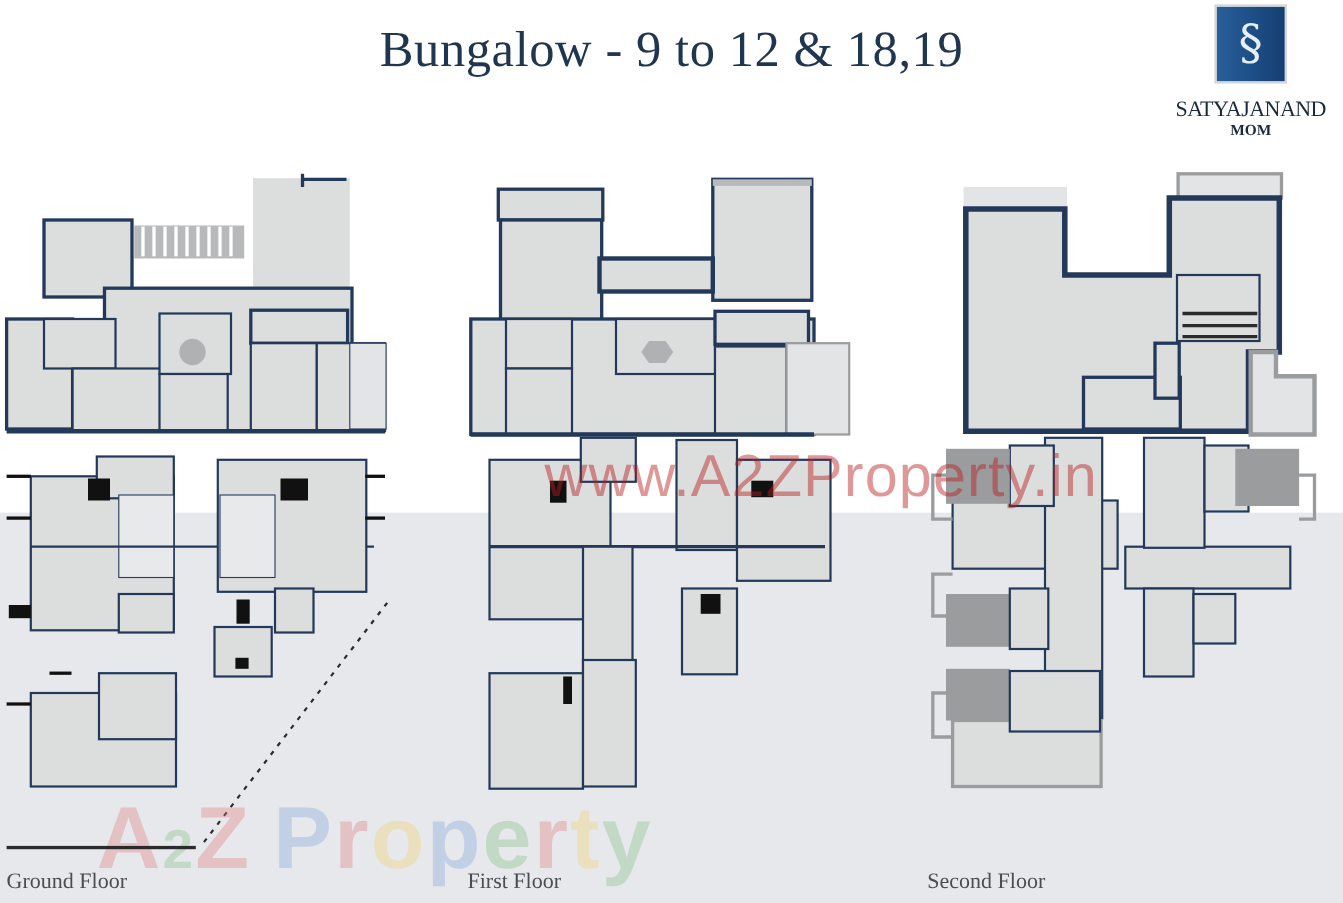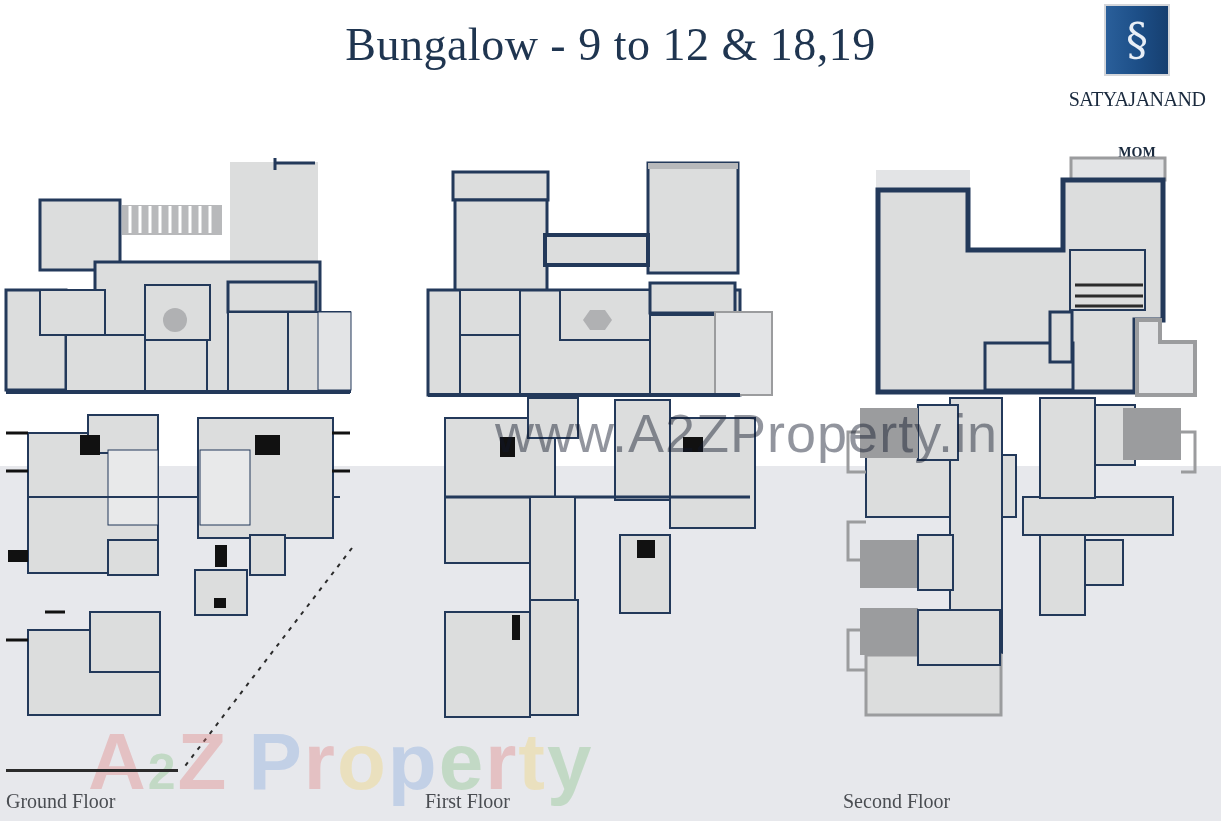--- a/index.html
+++ b/index.html
@@ -2,25 +2,25 @@
 <html><head>
 <meta charset="utf-8">
 <style>
   html,body{margin:0;padding:0;}
   body{width:1221px;height:821px;position:relative;overflow:hidden;background:#ffffff;font-family:"Liberation Serif",serif;}
   .lower-bg{position:absolute;left:0;top:466px;width:1221px;height:355px;background:#e7e8ec;}
   .title{position:absolute;left:0;top:18px;width:1221px;text-align:center;font-size:46px;color:#1f3550;letter-spacing:0.5px;}
   .logo{position:absolute;left:1104px;top:4px;width:66px;height:72px;background:linear-gradient(90deg,#2a5f9a 0%,#1d4f88 50%,#163f70 100%);border:2px solid #d4d6da;box-sizing:border-box;}
   .logo-glyph{position:absolute;left:0;top:6px;width:62px;text-align:center;color:#e8eef6;font-size:44px;line-height:56px;font-family:"DejaVu Serif",serif;}
   .logo-name{position:absolute;left:1052px;top:88px;width:170px;text-align:center;font-size:20px;color:#1a2a3e;font-weight:normal;letter-spacing:-0.5px;}
-  .logo-sub{position:absolute;left:1052px;top:112px;width:170px;text-align:center;font-size:14px;color:#1a2a3e;font-weight:bold;margin-top:33px;}
+  .logo-sub{position:absolute;left:1052px;top:112px;width:170px;text-align:center;font-size:14px;color:#1a2a3e;font-weight:bold;}
   .plans{position:absolute;left:0;top:0;width:1221px;height:821px;}
   .watermark{position:absolute;left:88px;top:722px;font-family:"Liberation Sans",sans-serif;font-weight:bold;font-size:80px;line-height:80px;letter-spacing:2px;opacity:0.35;}
   .watermark span{display:inline-block;}
-  .watermark2{position:absolute;left:495px;top:402px;font-family:"Liberation Sans",sans-serif;font-size:54px;color:#0f172a;opacity:0.45;letter-spacing:1px;}
+  .watermark2{position:absolute;left:495px;top:402px;font-family:"Liberation Sans",sans-serif;font-size:54px;color:#b91c1c;opacity:0.45;letter-spacing:1px;}
   .floor-label{position:absolute;top:790px;font-size:20px;color:#4a4d52;}
   .north-line{position:absolute;left:6px;top:769px;width:172px;height:3px;background:#2b2b2b;}
 </style>
 </head>
 <body>
 
 <div class="lower-bg"></div>
 
 <div class="title">Bungalow - 9 to 12 &amp; 18,19</div>
 

